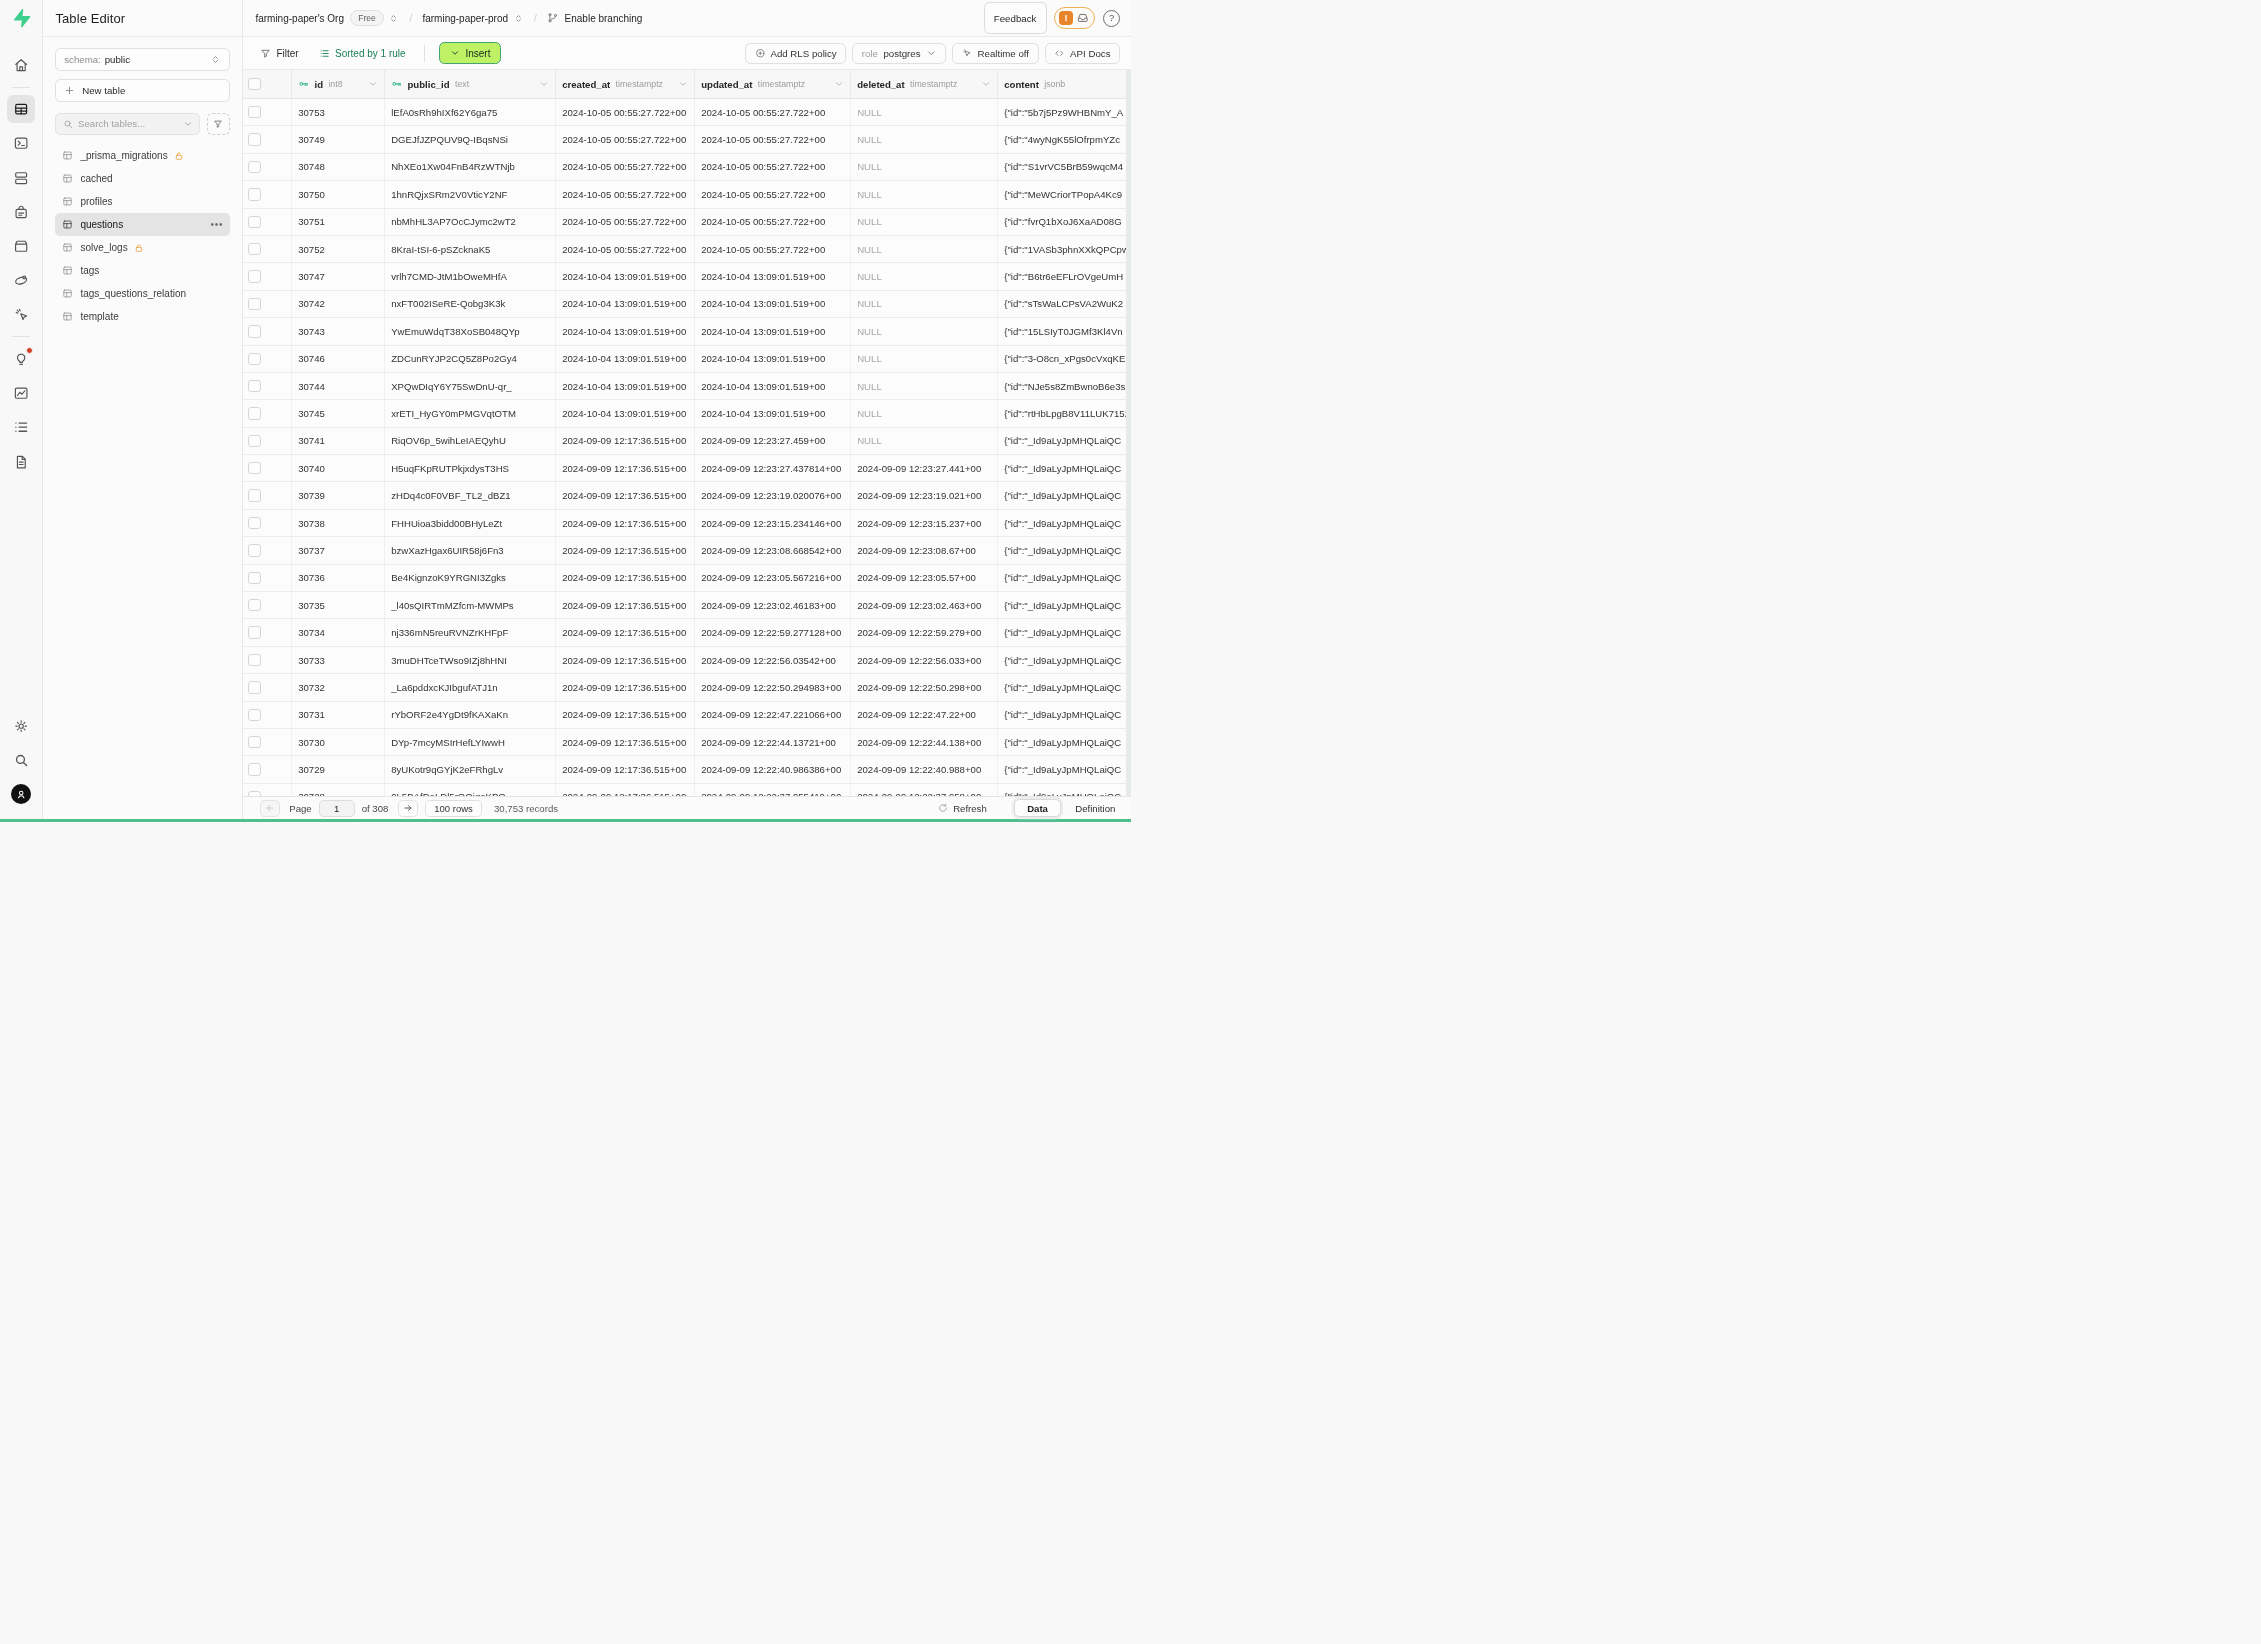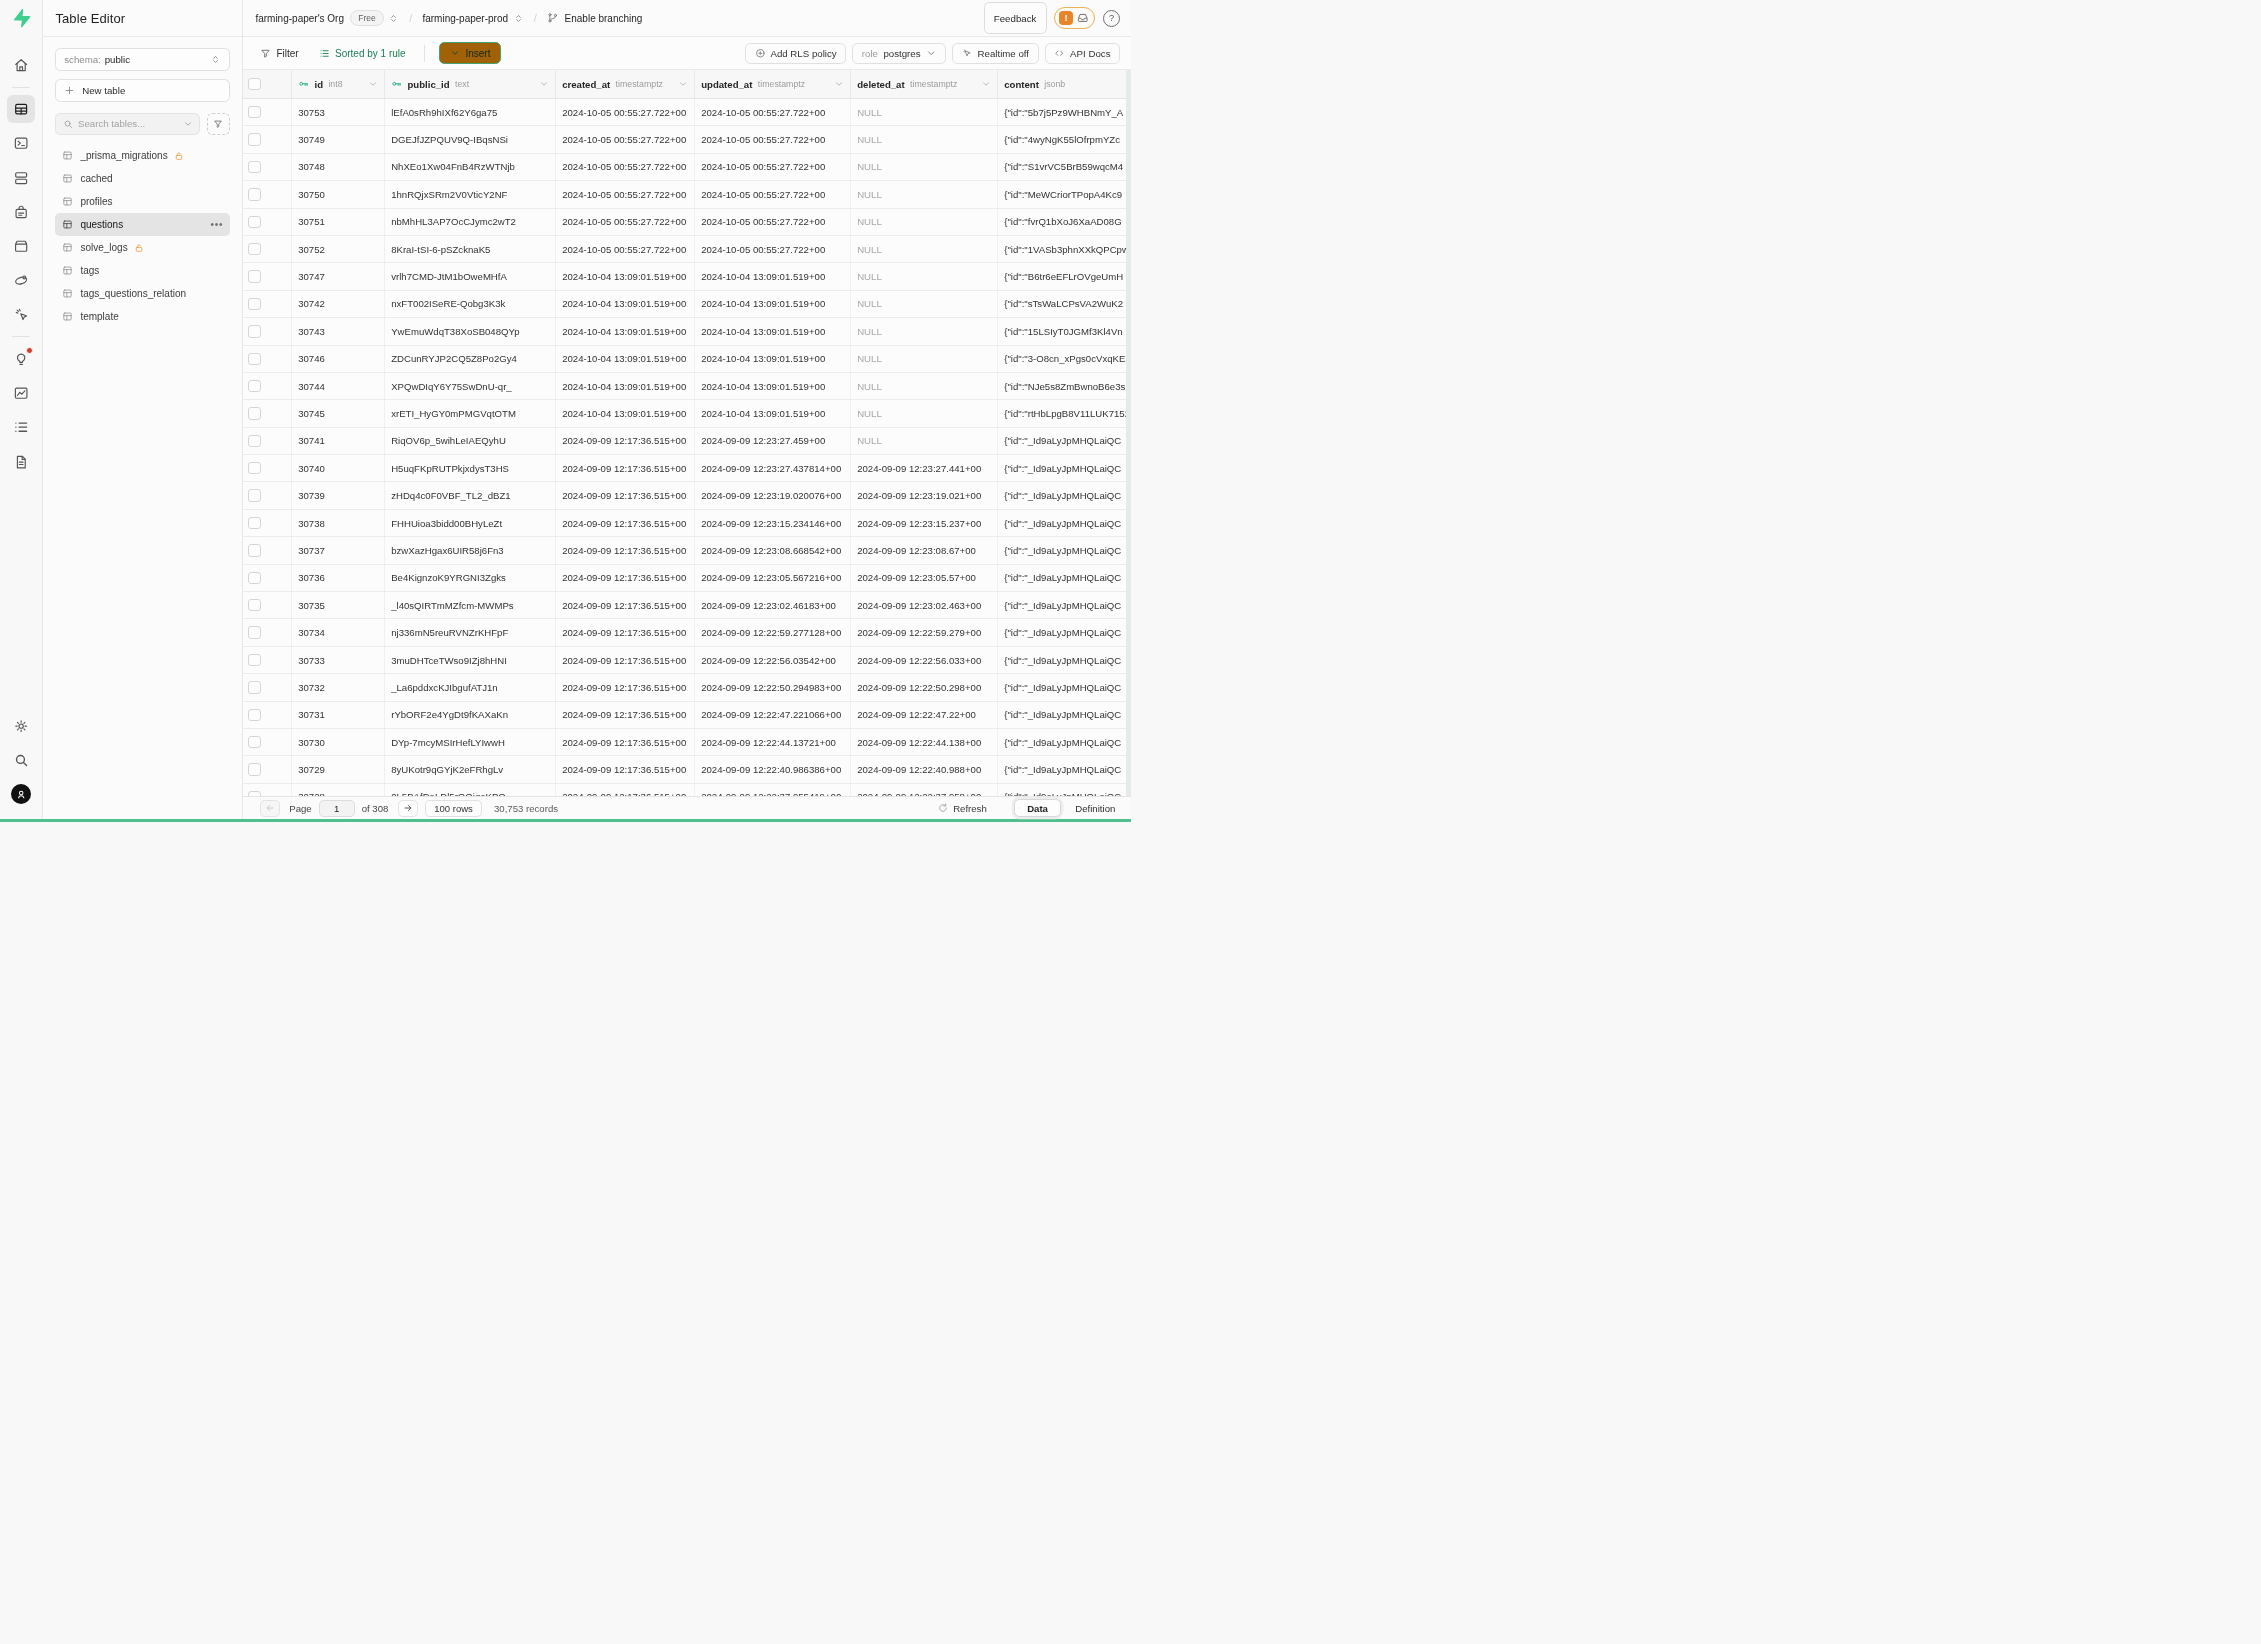--- a/index.html
+++ b/index.html
@@ -76,21 +76,21 @@
     background:transparent; font-size:9.3px; display:flex; align-items:center; justify-content:center; cursor:pointer; }
 
   .toolbar { height:33px; flex:0 0 33px; border-bottom:0.8px solid #e9e9e9; background:#fcfcfc;
     display:flex; align-items:center; padding:0 11px 0 17px; font-size:10px; }
   .tb-plain { display:flex; align-items:center; gap:5.4px; color:#2e2e2e; background:none; border:none;
     font-size:10px; font-family:inherit; cursor:pointer; }
   .tb-plain svg { width:11px; height:11px; color:#5f5f5f; }
   .tb-sort { color:#1a7f52; margin-left:20px; }
   .tb-sort svg { color:#1a7f52; }
   .tb-div { width:0.8px; height:17px; background:#e2e2e2; margin:0 14px 0 18.6px; }
-  .btn-insert { height:22px; background:#a16207; border:0.8px solid #41a471; border-radius:5.4px;
+  .btn-insert { height:22px; background:#bef264; border:0.8px solid #41a471; border-radius:5.4px;
     display:flex; align-items:center; gap:5.4px; padding:0 10px; font-size:10px; color:#10291c;
     font-family:inherit; cursor:pointer; }
   .btn-insert svg { width:10px; height:10px; color:#1e4632; }
   .toolbar-right { margin-left:auto; display:flex; align-items:center; gap:6.2px; }
   .pill-btn { height:21px; border:0.8px solid #e0e0e0; background:#fcfcfc; border-radius:5.4px;
     display:flex; align-items:center; gap:5.4px; padding:0 8.5px; font-size:9.7px; color:#333;
     font-family:inherit; cursor:pointer; }
   .pill-btn svg { width:10.5px; height:10.5px; color:#707070; }
   .pill-btn .muted { color:#9b9b9b; }
 

